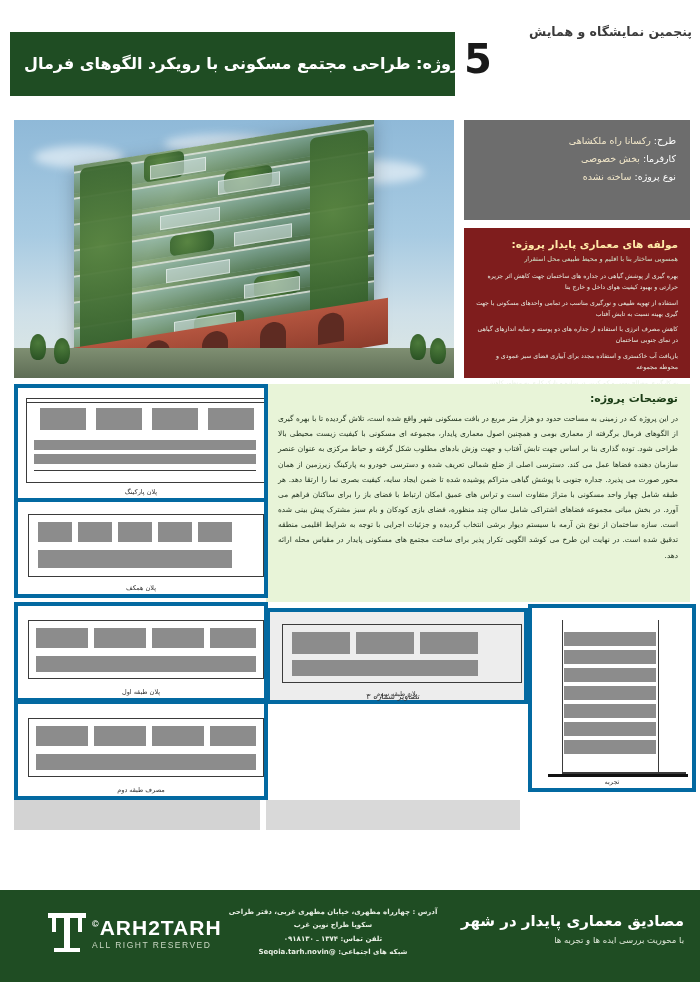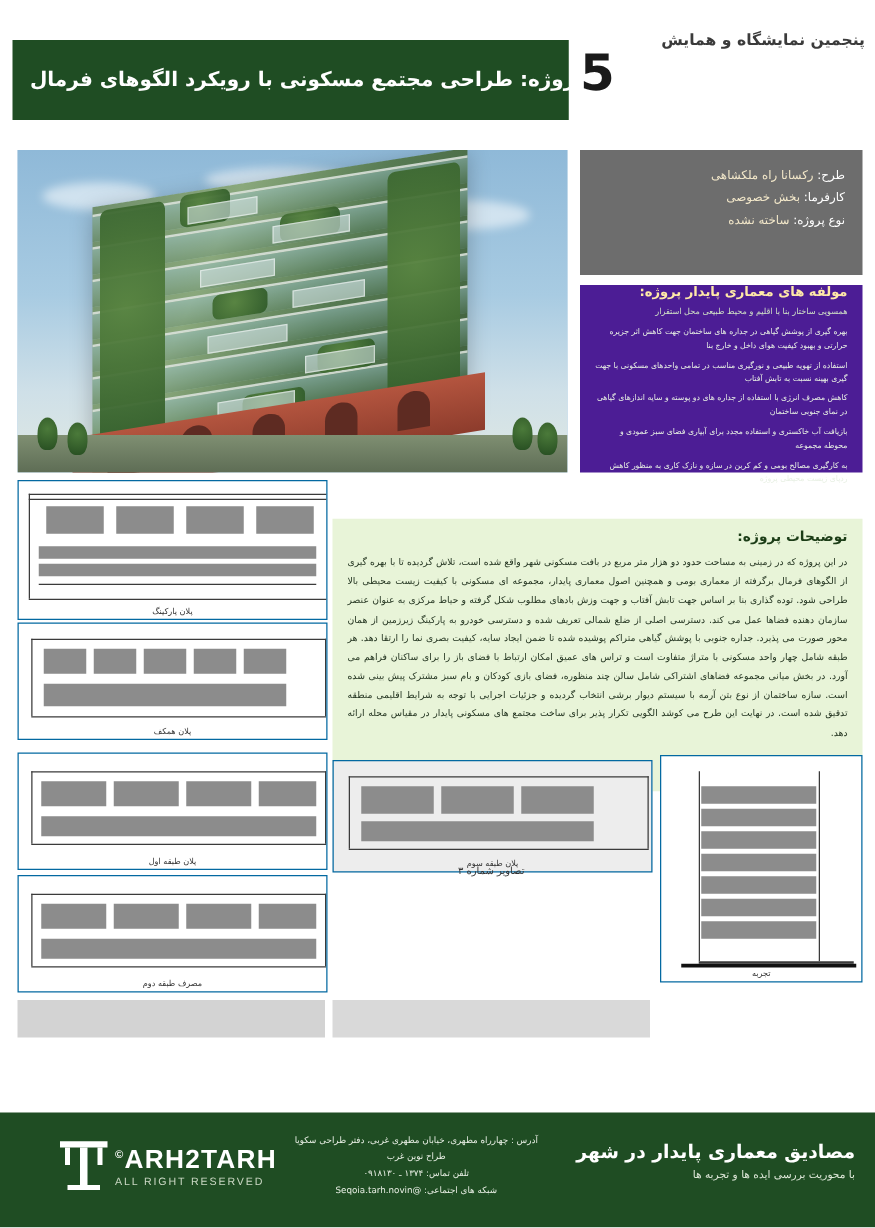--- a/index.html
+++ b/index.html
@@ -77,38 +77,38 @@
   
   .infobox{
     position:absolute;right:10px;top:120px;width:226px;height:100px;
     background:#6d6d6d;color:#efefef;box-sizing:border-box;padding:12px 14px;
     text-align:right;
   }
   .infobox .row{font-size:9.5px;line-height:1.9;color:#f2e7c9;}
   .infobox .row .lbl{color:#ffffff;}
   .greenbox{
     position:absolute;right:10px;top:228px;width:226px;height:150px;
-    background:#4c1d95;color:#ffffff;box-sizing:border-box;padding:0 12px;
+    background:#7f1d1d;color:#ffffff;box-sizing:border-box;padding:10px 12px;
     text-align:right;
   }
   .greenbox h3{
     margin:0 0 4px 0;font-size:10.5px;color:#ffe9a8;font-weight:bold;
   }
   .greenbox .sub{font-size:6.5px;color:#cfe0c6;line-height:1.7;margin-bottom:6px;}
   .greenbox p{margin:0 0 5px 0;font-size:6.2px;line-height:1.75;color:#e8f0e4;}
   
   .descbox{
     position:absolute;left:266px;top:384px;width:424px;height:218px;
-    background:#e8f4d8;box-sizing:border-box;padding:8px 12px;text-align:right;margin-top:31px;
+    background:#e8f4d8;box-sizing:border-box;padding:8px 12px;text-align:right;
   }
   .descbox h4{margin:0 0 6px 0;font-size:11px;color:#1c3d17;font-weight:bold;}
   .descbox p{margin:0;font-size:7.4px;line-height:2.05;color:#22331f;text-align:justify;}
   
   .draw{
-    position:absolute;background:#ffffff;border:1px solid #0369a1;overflow:hidden;
+    position:absolute;background:#ffffff;border:4px solid #0369a1;overflow:hidden;
   }
   .draw .cap{
     position:absolute;bottom:2px;left:0;width:100%;text-align:center;
     font-size:6.5px;color:#333;
   }
   .plan-grid{position:absolute;inset:6px 6px 14px 6px;}
   .ln{position:absolute;background:#3b3b3b;}
   .lnl{position:absolute;background:#8c8c8c;}
   .greyband{position:absolute;background:#d3d3d3;}
   .greybox{position:absolute;background:#d9d9d9;}
@@ -121,21 +121,21 @@
     color:#ffffff;box-sizing:border-box;
   }
   .footer .right-txt{
     position:absolute;right:16px;top:22px;text-align:right;
   }
   .footer .right-txt .t1{font-size:15px;font-weight:bold;color:#ffffff;}
   .footer .right-txt .t2{font-size:8.5px;color:#dfe8d9;margin-top:5px;}
   .footer .mid-txt{
     position:absolute;left:228px;top:16px;width:210px;text-align:center;color:#eaf0e6;
   }
-  .footer .mid-txt div{font-size:7px;line-height:1.9;}
+  .footer .mid-txt div{font-size:7px;line-height:1.9;font-weight:bold;}
   .logo{
     position:absolute;left:44px;top:18px;width:180px;height:58px;color:#ffffff;
   }
   .logo .mark{
     position:absolute;left:0;top:2px;width:46px;height:46px;
   }
   .logo .brand{
     position:absolute;left:48px;top:8px;font-size:21px;font-weight:bold;letter-spacing:1px;
     font-family:"Liberation Sans",sans-serif;
   }

